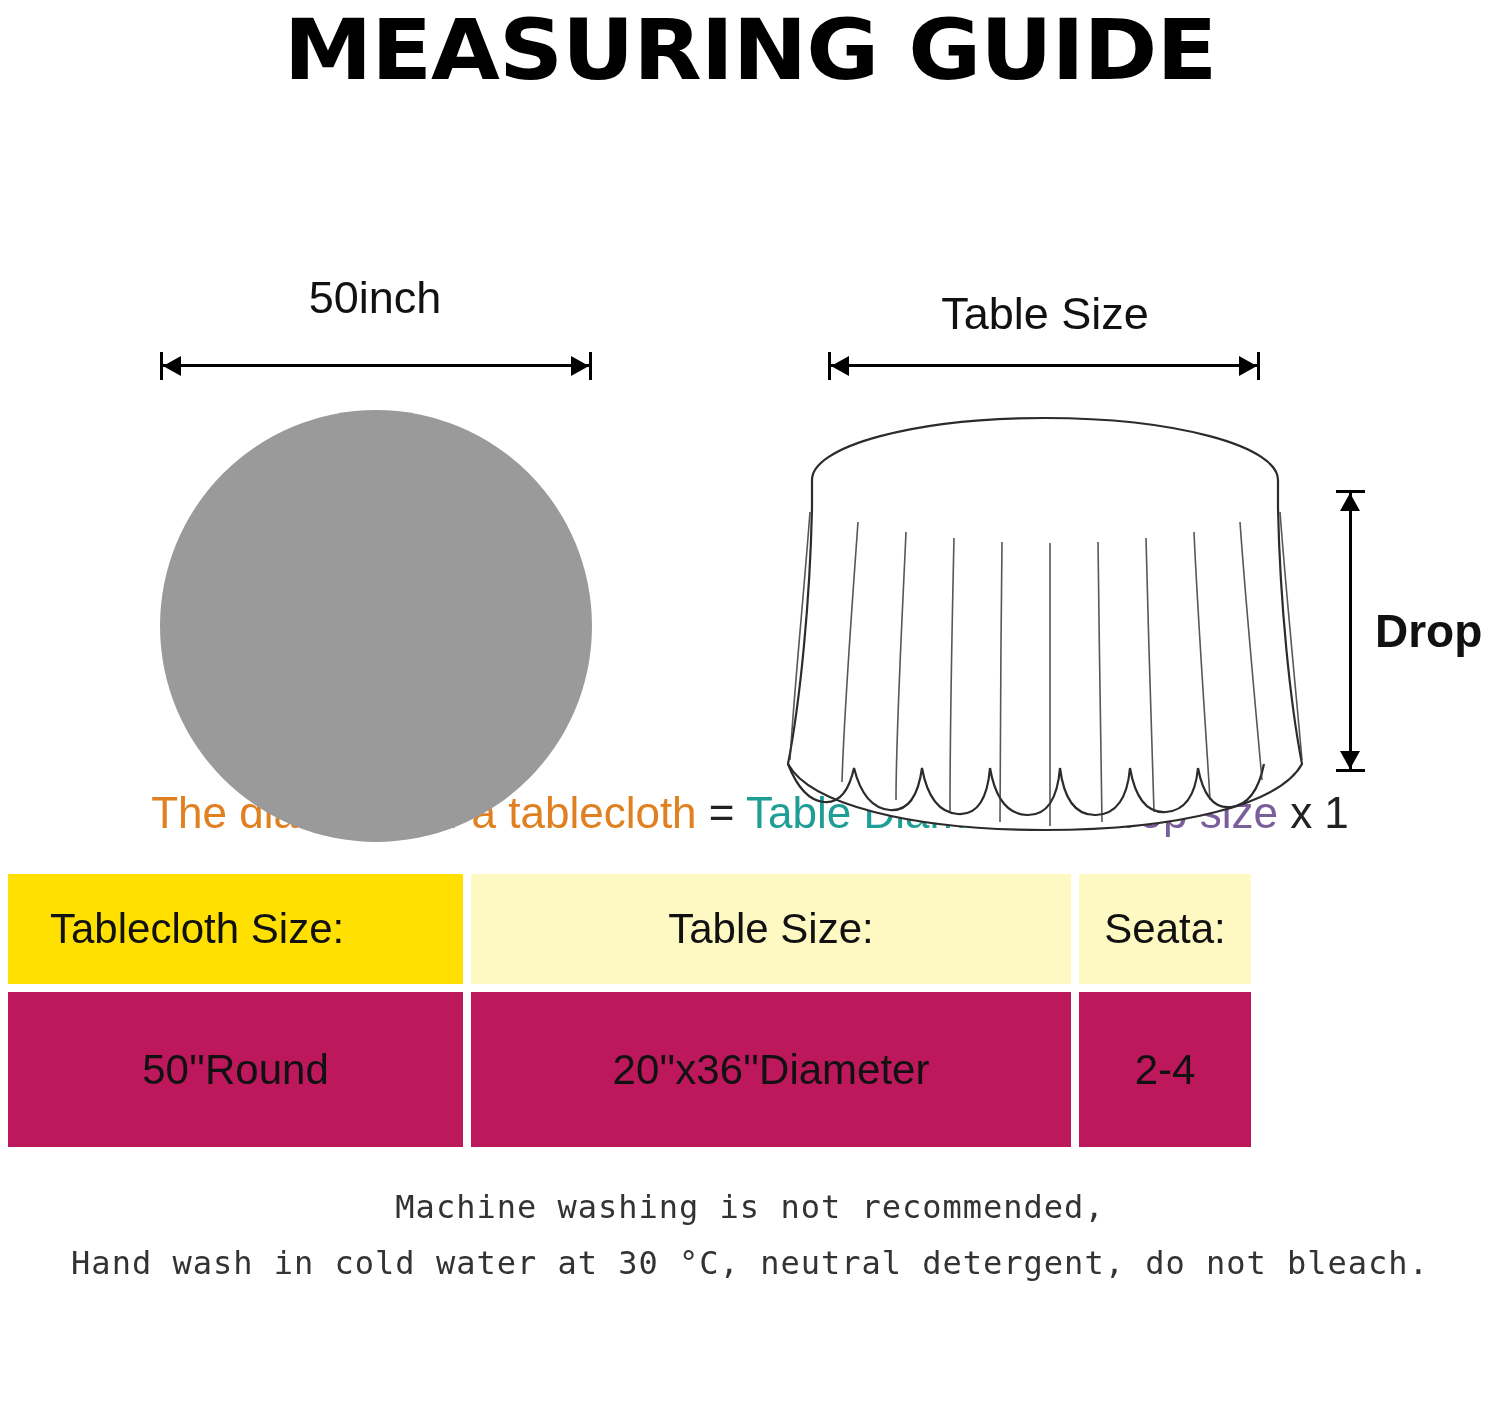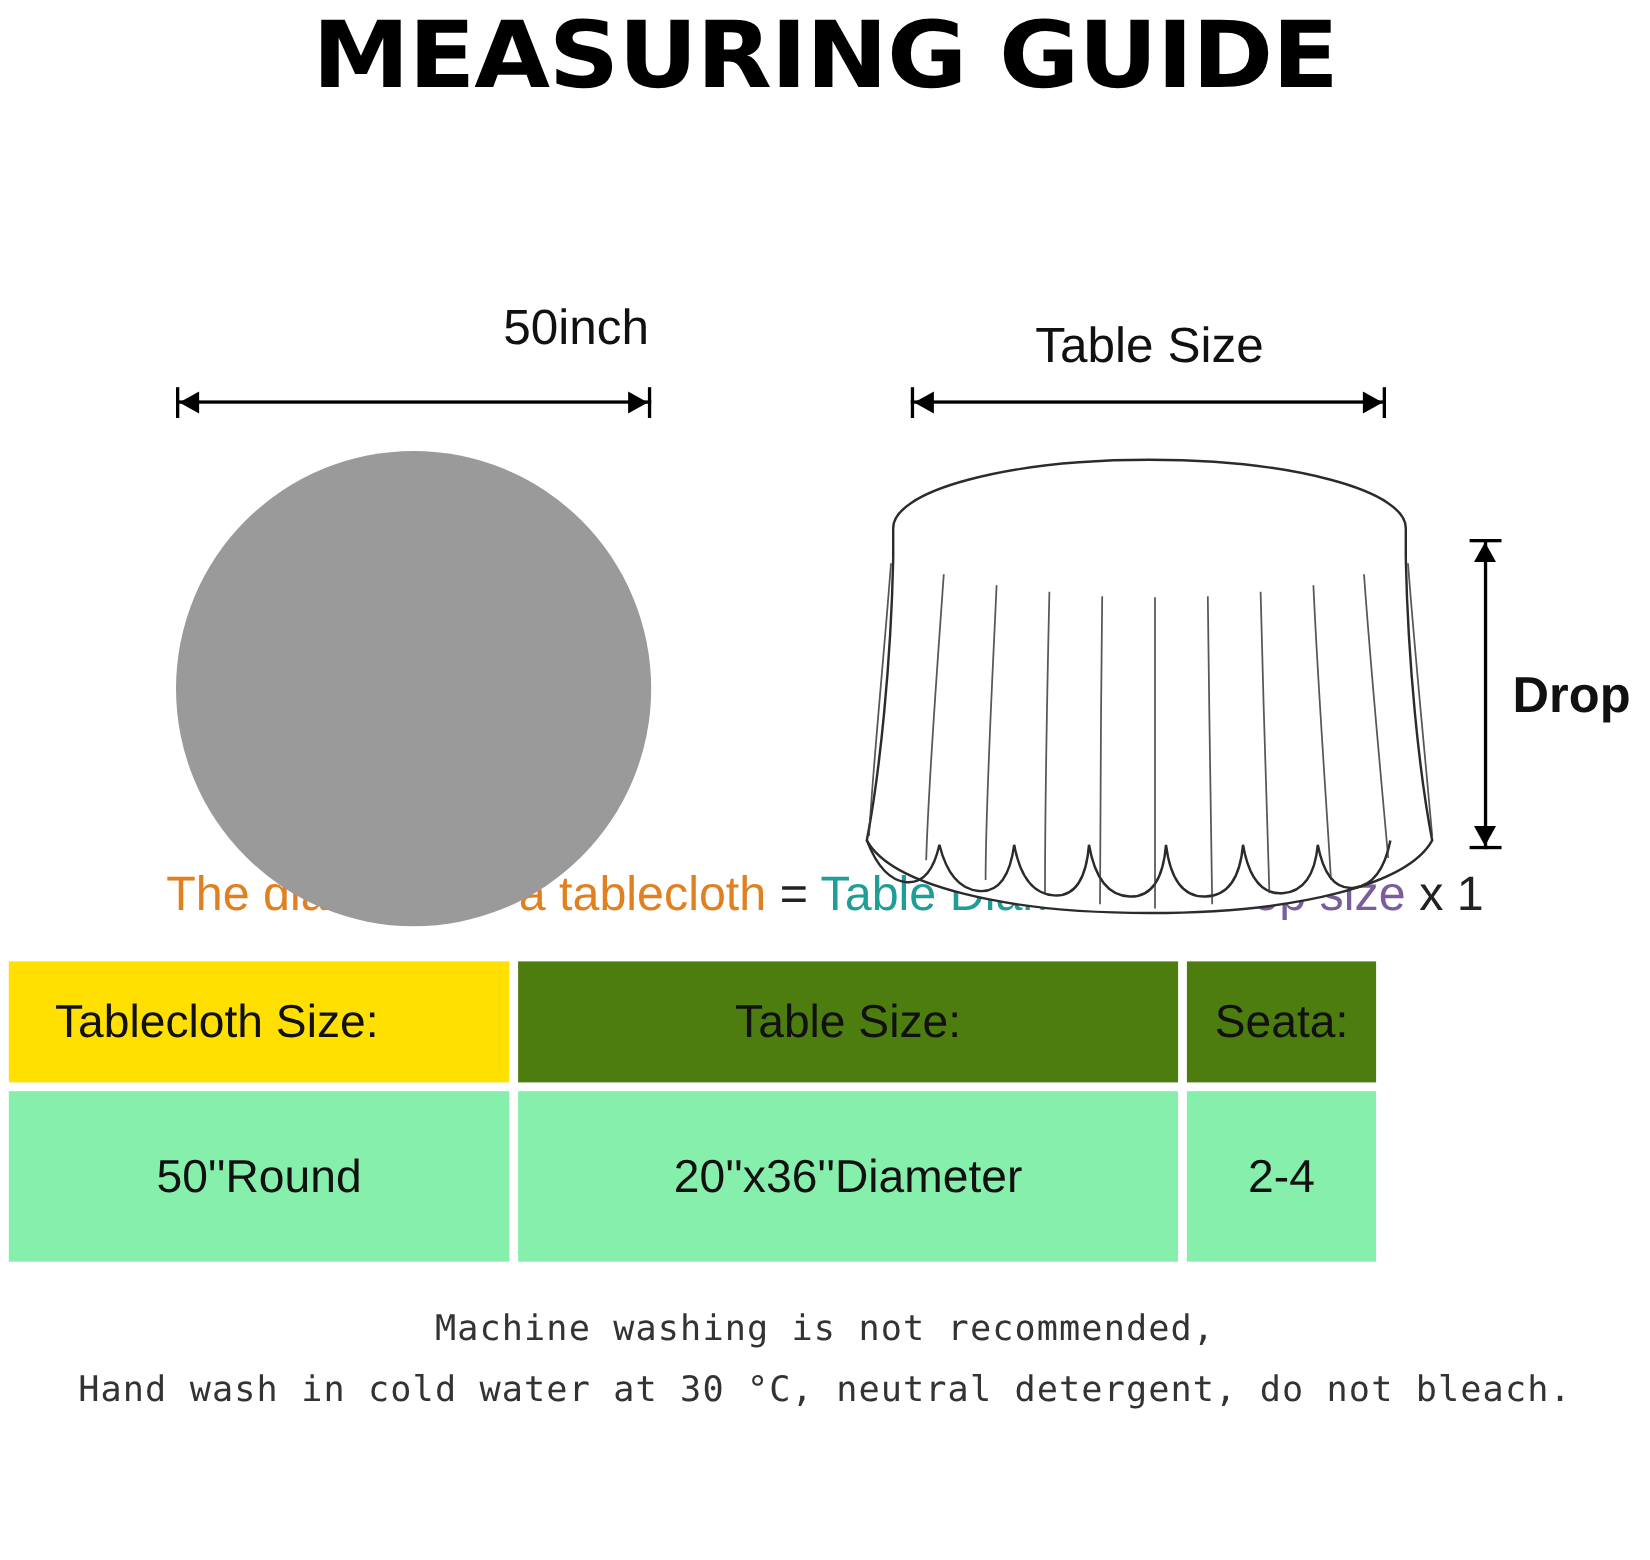--- a/index.html
+++ b/index.html
@@ -36,21 +36,21 @@
     height: 690px;
     width: 1500px;
   }
 
   
   .left-label {
     position: absolute;
     left: 160px;
     top: 180px;
     width: 430px;
-    text-align: right;
+    text-align: center;
     font-size: 45px;
     color: #111;
   }
   .dim-line {
     position: absolute;
     height: 30px;
   }
   .dim-line .bar {
     position: absolute;
     left: 0; right: 0;
@@ -181,25 +181,25 @@
     vertical-align: middle;
     padding: 0 10px;
   }
   .size-table th.first {
     background: #ffe000;
     text-align: left;
     padding-left: 42px;
     width: 455px;
   }
   .size-table th.head {
-    background: #4d7c0f;
+    background: #fef9c3;
   }
   .size-table th.head.col2 { width: 600px; }
   .size-table td {
-    background: #86efac;
+    background: #be185d;
     height: 155px;
   }
 
   
   .care {
     margin-top: 24px;
     text-align: center;
     font-family: "DejaVu Sans Mono", monospace;
     font-size: 32px;
     color: #333;

